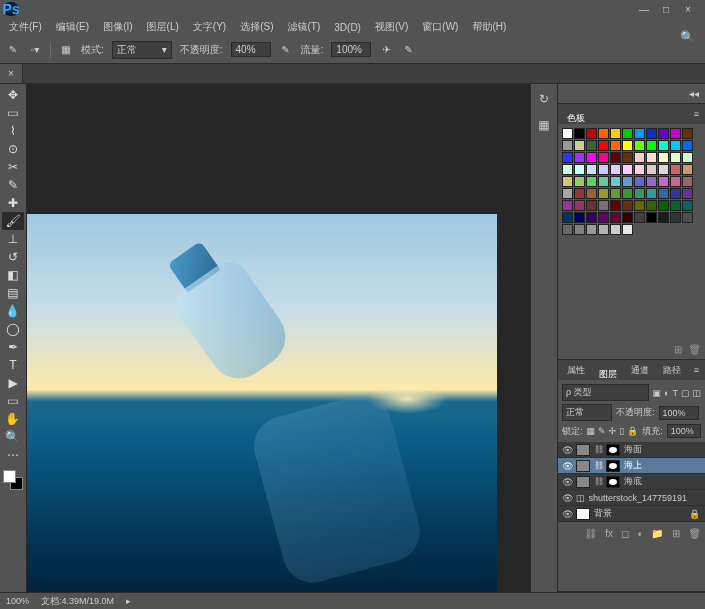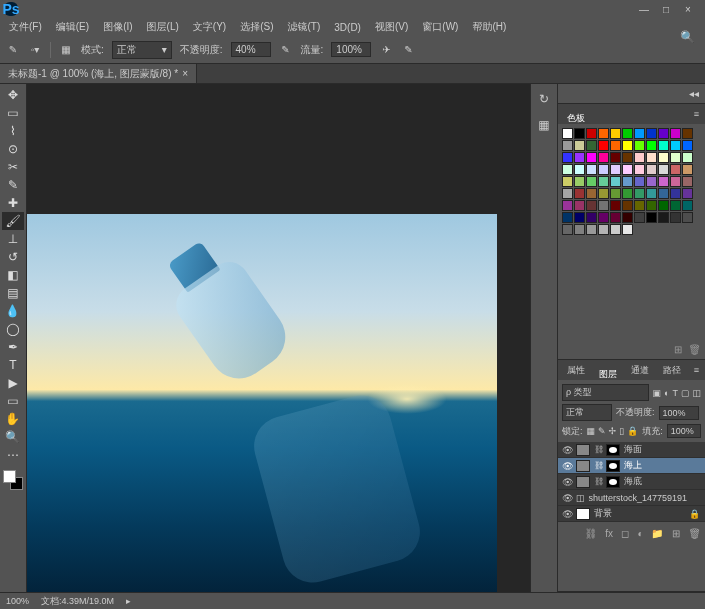--- a/index.html
+++ b/index.html
@@ -103,21 +103,20 @@
   <div class="opt-icon">✎</div>
   <span>流量:</span>
   <div class="opt-dropdown" style="min-width:40px">100%</div>
   <div class="opt-icon">✈</div>
   <div class="opt-icon">✎</div>
   <div class="search-icon-top">🔍</div>
 </div>
 
 <div class="doc-tab-bar">
   <div class="doc-tab">
-    <span>未标题-1 @ 100% (海上, 图层蒙版/8) *</span>
     <span class="close">×</span>
   </div>
 </div>
 
 <div class="workspace">
   <div class="toolbar">
     <div class="tool">✥</div>
     <div class="tool">▭</div>
     <div class="tool">⌇</div>
     <div class="tool">⊙</div>

